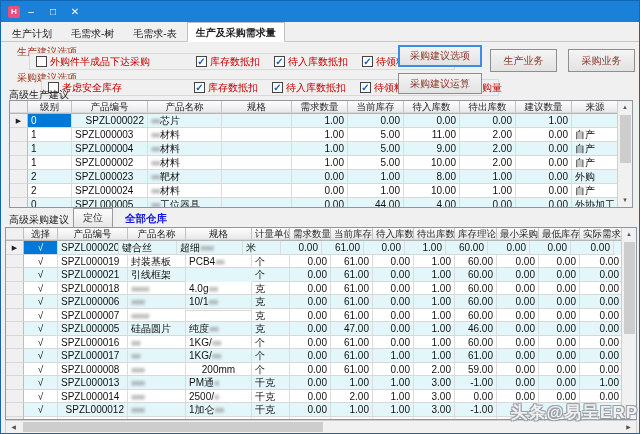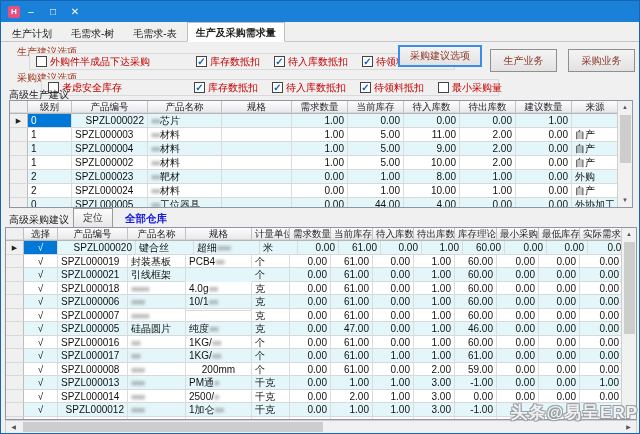--- a/index.html
+++ b/index.html
@@ -147,20 +147,21 @@
           <span class="cblab">待领料抵扣</span>
         </span>
         <span class="cbitem">
           <span class="cb"></span>
           <span class="cblab">最小采购量</span>
         </span>
       </div>
   </div>
 
   <button class="btn r1">采购建议选项</button>
+  <button class="btn r2">采购建议运算</button>
   <button class="btn z1">生产业务</button>
   <button class="btn z2">采购业务</button>
 
   <div class="seclab s1">高级生产建议</div>
   <div class="grid g1" id="ugrid">
       <div class="ghead">
         <div class="gc mk" style="width: 18px;"></div>
         <div class="gc" style="width: 44px;">级别</div>
         <div class="gc" style="width: 76px;">产品编号</div>
         <div class="gc" style="width: 74px;">产品名称</div>
@@ -286,21 +287,21 @@
         <div class="gc" style="width: 41px;">待入库数</div>
         <div class="gc" style="width: 41px;">待出库数</div>
         <div class="gc" style="width: 42px;">库存理论..</div>
         <div class="gc" style="width: 42px;">最小采购量</div>
         <div class="gc" style="width: 41px;">最低库存</div>
         <div class="gc" style="width: 43px;">实际需求量</div>
       </div>
       <div class="grow alt">
         <div class="gc mk" style="width: 18px;">▶</div>
         <div class="gc c sel" style="width: 34px;">√</div>
-        <div class="gc" style="width: 78px; text-align: right;">SPZL000020</div>
+        <div class="gc" style="width: 61px;">SPZL000020</div>
         <div class="gc" style="width: 58px;">键合丝</div>
         <div class="gc" style="width: 66px;">超细<span class="redact">■■■</span></div>
         <div class="gc" style="width: 38px;">米</div>
         <div class="gc n" style="width: 41px;">0.00</div>
         <div class="gc n" style="width: 42px;">61.00</div>
         <div class="gc n" style="width: 41px;">0.00</div>
         <div class="gc n" style="width: 41px;">1.00</div>
         <div class="gc n" style="width: 42px;">60.00</div>
         <div class="gc n" style="width: 42px;">0.00</div>
         <div class="gc n" style="width: 41px;">0.00</div>

